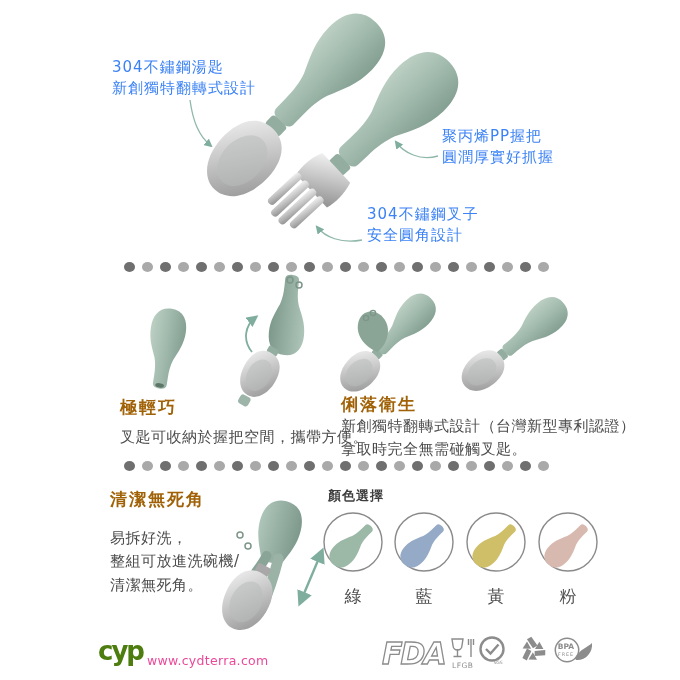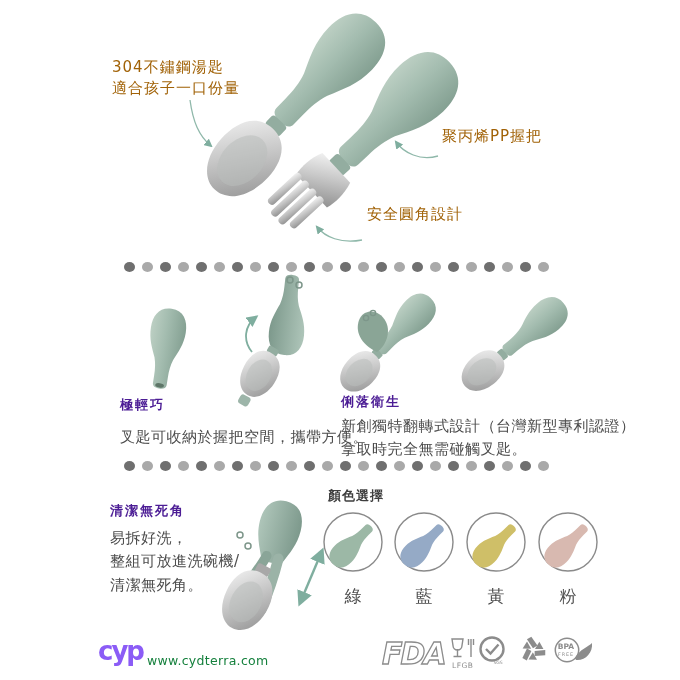--- a/index.html
+++ b/index.html
@@ -1,29 +1,29 @@
 <!DOCTYPE html>
 <html><head>
 <meta charset="utf-8">
 <style>
   html,body{margin:0;padding:0;}
   .canvas{position:relative;width:680px;height:680px;background:#ffffff;overflow:hidden;
     font-family:"DejaVu Sans","Liberation Sans",sans-serif;color:#4c4c4c;}
   .abs{position:absolute;}
   svg.layer{position:absolute;left:0;top:0;pointer-events:none;}
-  .ann{font-size:15px;line-height:1.42;letter-spacing:1px;color:#a16207;}
-  .feat-title{font-size:13px;font-weight:bold;letter-spacing:2px;color:#4c1d95;}
+  .ann{font-size:15px;line-height:1.42;letter-spacing:1px;color:#3b82f6;}
+  .feat-title{font-size:17px;font-weight:bold;letter-spacing:2px;color:#a16207;}
   .feat-body{font-size:15px;line-height:1.55;letter-spacing:0.5px;color:#4c4c4c;}
   .colors-title{font-size:13px;font-weight:bold;letter-spacing:1px;color:#3e3e3e;}
   .swatch-label{width:44px;text-align:center;font-size:17px;color:#4c4c4c;}
   .dots{display:flex;gap:7px;}
   .dot{width:11px;height:10px;border-radius:50%;background:#6f6f6f;}
   .dot.lt{background:#a9a9a9;}
-  .logo{font-size:26px;font-weight:bold;letter-spacing:-2px;color:#8b5cf6;}
-  .url{font-size:12.5px;color:#15803d;letter-spacing:0.3px;}
+  .logo{font-size:26px;font-weight:bold;letter-spacing:-2px;color:#4d7c0f;}
+  .url{font-size:12.5px;color:#ec4899;letter-spacing:0.3px;}
 </style>
 </head>
 <body>
 
 <div class="canvas">
 
   <svg class="layer" width="680" height="680" viewBox="0 0 680 680">
     <defs>
       <linearGradient id="gGreen" x1="0" y1="0" x2="1" y2="0">
         <stop offset="0" stop-color="#bccfc3"></stop>
@@ -167,26 +167,28 @@
         <circle cx="189" cy="16" r="11.7" fill="none" stroke="#8c8c8c" stroke-width="1.5"></circle>
         <text x="188" y="15" font-size="7.5" font-weight="bold" fill="#8c8c8c" text-anchor="middle">BPA</text>
         <text x="188" y="22" font-size="4.8" fill="#8c8c8c" text-anchor="middle" letter-spacing="1">FREE</text>
         <path d="M197,24 C202,15 210,13 214,9 C215,19 207,27 198,26 Z" fill="#8c8c8c"></path>
       </g>
     </g>
   </svg>
 
   <div class="abs ann" style="left:112px;top:57px">
     <div>304不鏽鋼湯匙</div>
-    <div>適合孩子一口份量</div>
+    <div>新創獨特翻轉式設計</div>
   </div>
   <div class="abs ann" style="left:442px;top:126px">
     <div>聚丙烯PP握把</div>
+    <div>圓潤厚實好抓握</div>
   </div>
   <div class="abs ann" style="left:367px;top:204px">
+    <div>304不鏽鋼叉子</div>
     <div>安全圓角設計</div>
   </div>
 
   <div class="abs dots" style="left:124px;top:262px">
       <span class="dot"></span>
       <span class="dot lt"></span>
       <span class="dot"></span>
       <span class="dot lt"></span>
       <span class="dot"></span>
       <span class="dot lt"></span>
@@ -238,21 +240,21 @@
 
   <div class="abs feat-title" style="left:120px;top:396px">極輕巧</div>
   <div class="abs feat-body" style="left:120px;top:426px">叉匙可收納於握把空間，攜帶方便。</div>
 
   <div class="abs feat-title" style="left:341px;top:393px">俐落衛生</div>
   <div class="abs feat-body" style="left:341px;top:415px">
     <div>新創獨特翻轉式設計（台灣新型專利認證）</div>
     <div>拿取時完全無需碰觸叉匙。</div>
   </div>
 
-  <div class="abs feat-title" style="left:110px;top:502px">清潔無死角</div>
+  <div class="abs feat-title" style="left:110px;top:488px">清潔無死角</div>
   <div class="abs feat-body" style="left:110px;top:527px">
     <div>易拆好洗，</div>
     <div>整組可放進洗碗機/</div>
     <div>清潔無死角。</div>
   </div>
 
   <div class="abs colors-title" style="left:328px;top:487px">顏色選擇</div>
   <div class="abs swatch-label" style="left:331px;top:585px">綠</div>
   <div class="abs swatch-label" style="left:402px;top:585px">藍</div>
   <div class="abs swatch-label" style="left:474px;top:585px">黃</div>

